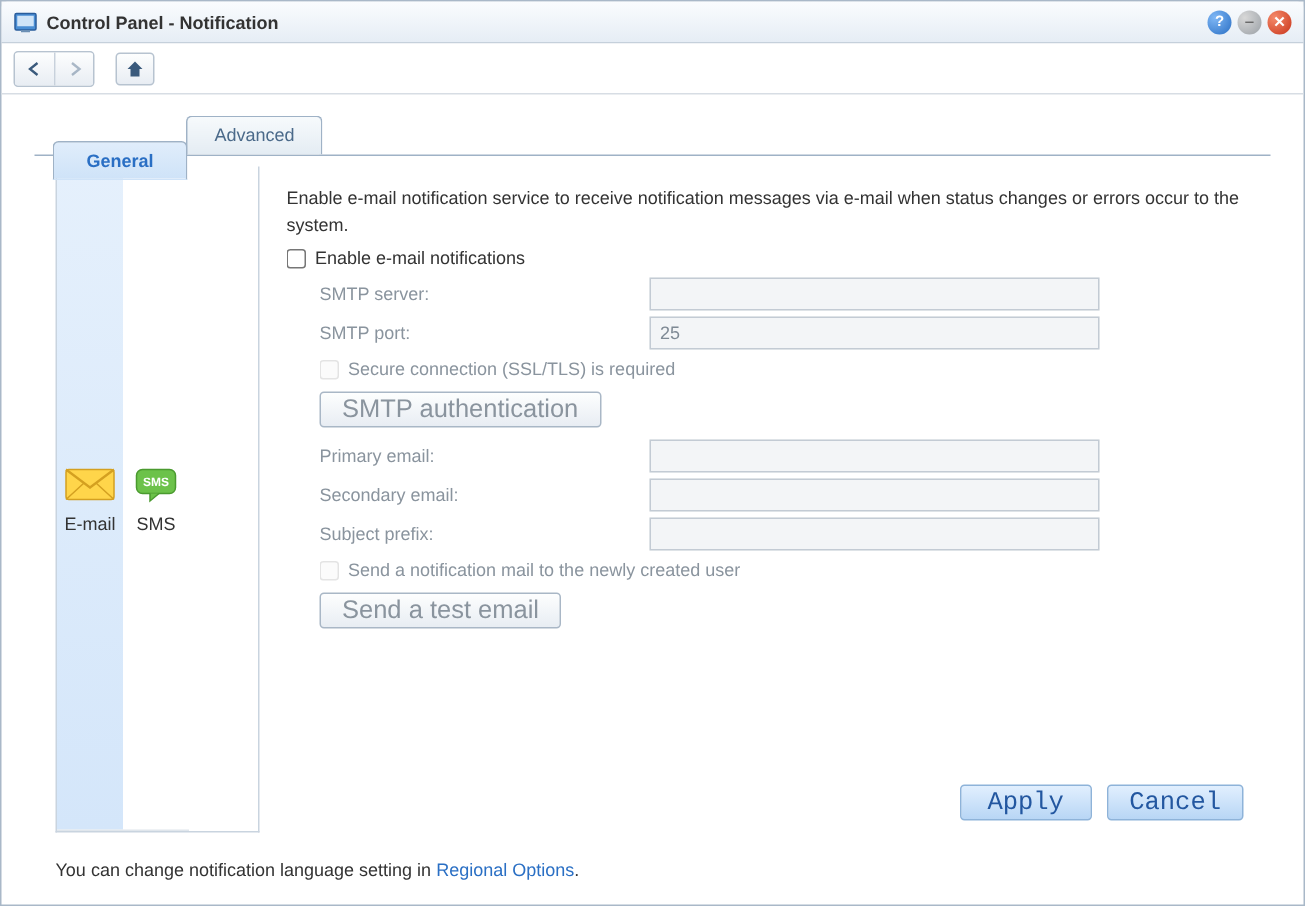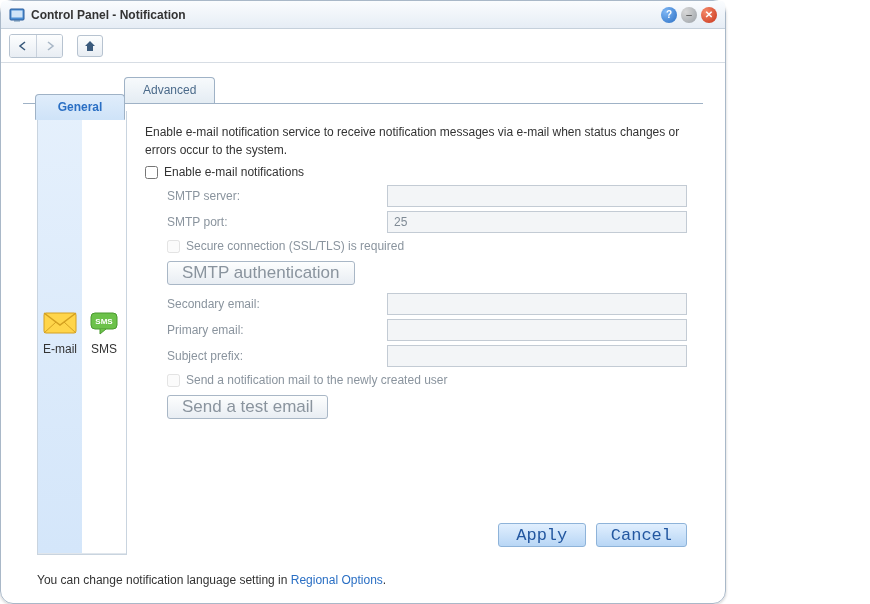--- a/index.html
+++ b/index.html
@@ -3,24 +3,24 @@
 <meta charset="utf-8">
 <style>
 * { box-sizing: border-box; margin: 0; padding: 0; }
 body {
   font-family: "Segoe UI", Tahoma, Arial, sans-serif;
   font-size: 12px;
   background: #fff;
   color: #333;
 }
 .window {
-  width: 726px;
+  width: 870px;
   height: 604px;
   border: 1px solid #a9b8c8;
-  border-radius: 13px;
+  border-radius: 0;
   background: linear-gradient(to bottom, #f8fafc 0, #e8eef5 28px, #fff 28px, #fff 100%);
   display: flex;
   flex-direction: column;
   box-shadow: 0 1px 3px rgba(0,0,0,0.2);
 }
 .titlebar {
   height: 28px;
   display: flex;
   align-items: center;
   padding: 0 8px;
@@ -287,26 +287,26 @@
       <div class="checkbox-row disabled indent">
         <input type="checkbox" disabled="" style="">
         <label>Secure connection (SSL/TLS) is required</label>
       </div>
 
       <div class="button-row">
         <button class="btn disabled" disabled="">SMTP authentication</button>
       </div>
 
       <div class="form-row disabled">
+        <span class="form-label">Primary email:</span>
+        <input class="form-input" type="text" disabled="" value="" style="">
+      </div>
+
+      <div class="form-row disabled">
         <span class="form-label">Secondary email:</span>
-        <input class="form-input" type="text" disabled="" value="" style="">
-      </div>
-
-      <div class="form-row disabled">
-        <span class="form-label">Primary email:</span>
         <input class="form-input" type="text" disabled="" value="" style="">
       </div>
 
       <div class="form-row disabled">
         <span class="form-label">Subject prefix:</span>
         <input class="form-input" type="text" disabled="" value="" style="">
       </div>
 
       <div class="checkbox-row disabled indent">
         <input type="checkbox" disabled="" style="">

